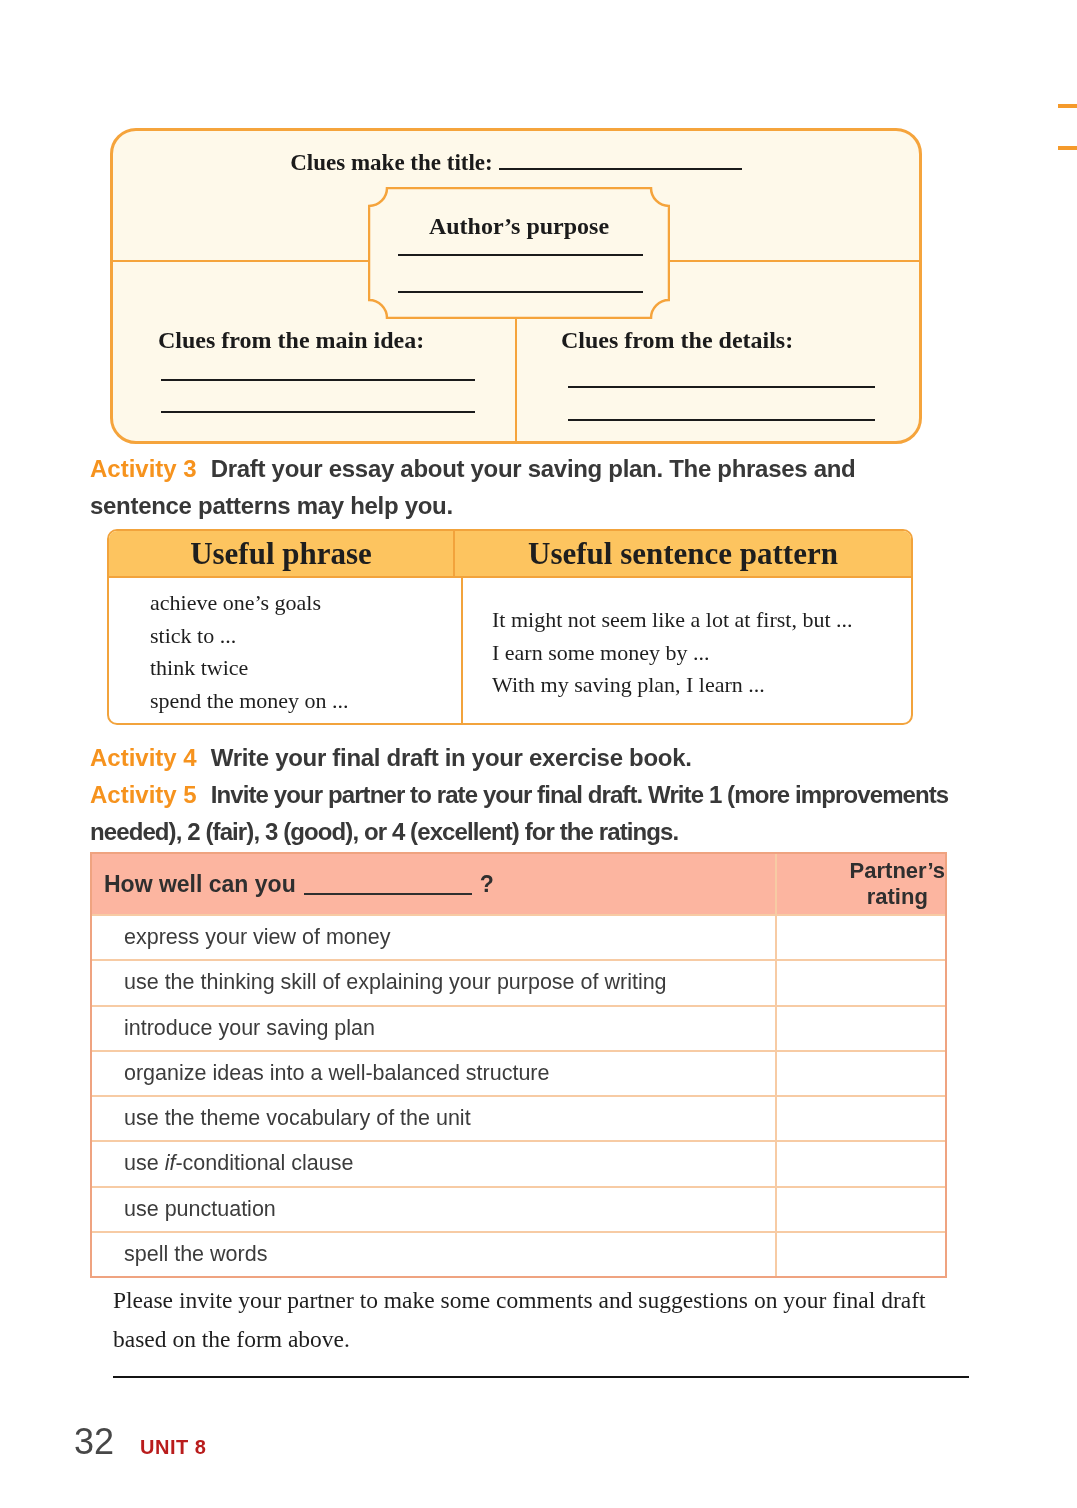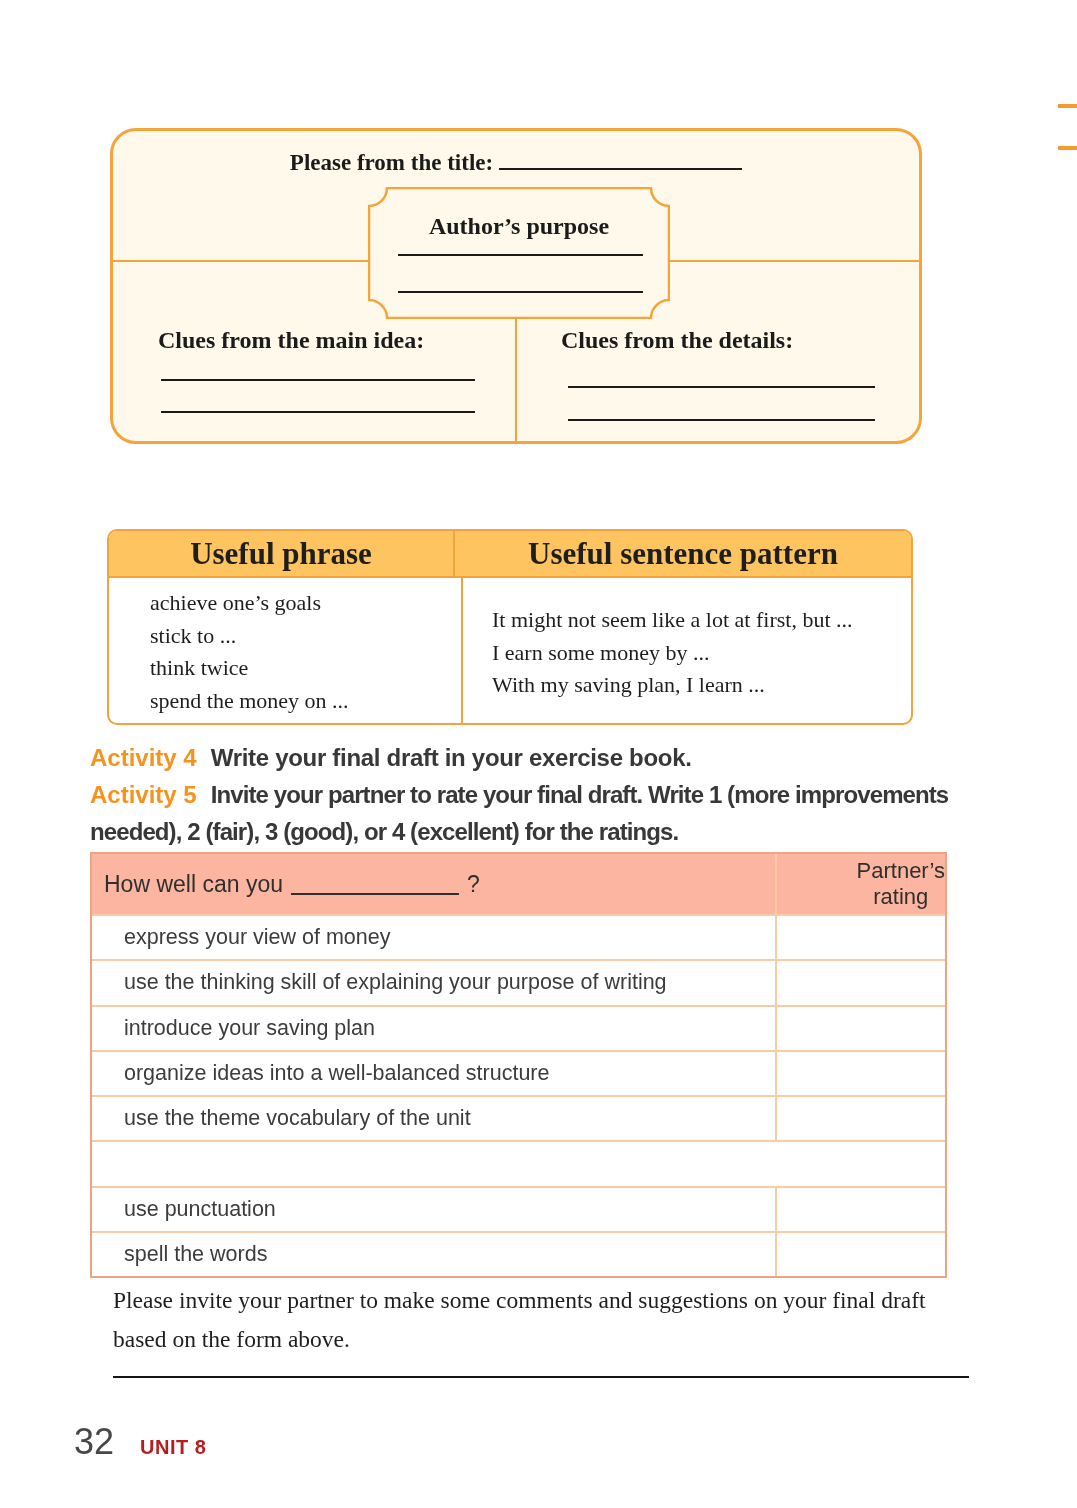--- a/index.html
+++ b/index.html
@@ -57,21 +57,21 @@
   .pt-h-cell.right{flex:1;}
   .pt-body{display:flex;height:147px;padding-left:8px;}
   .pt-cell{box-sizing:border-box;font-size:22px;line-height:32.5px;}
   .pt-cell.left{width:346px;border-right:2px solid #F2A33C;padding:9px 0 0 33px;}
   .pt-cell.right{flex:1;padding:26px 0 0 29px;}
 
   
   .rtable{position:absolute;left:90px;top:852px;width:857px;height:426px;
     border:2px solid #EFA380;box-sizing:border-box;background:#ffffff;
     display:flex;flex-direction:column;}
-  .rt-header{display:flex;height:60px;background:#FCB5A0;color:#2f2f2f;font-weight:normal;}
+  .rt-header{display:flex;height:60px;background:#FCB5A0;color:#2f2f2f;font-weight:bold;}
   .rt-q{width:685px;box-sizing:border-box;border-right:2px solid #F7CBA4;
     display:flex;align-items:center;padding-left:12px;font-size:23px;}
   .q-blank{display:inline-block;width:168px;height:0.9em;border-bottom:2.5px solid #2f2f2f;margin:0 8px;}
   .rt-r{flex:1;text-align:center;font-size:22px;line-height:26px;
     display:flex;align-items:center;justify-content:flex-end;}
   .rt-row{display:flex;flex:1;border-top:2px solid #F7CBA4;font-size:21.5px;color:#3c3c3c;}
   .rt-row-q{width:685px;box-sizing:border-box;border-right:2px solid #F7CBA4;
     display:flex;align-items:center;padding-left:32px;}
   .rt-row-cell{flex:1;}
 
@@ -86,38 +86,42 @@
 </head>
 <body>
 
 <div class="page">
 
   <div class="edge-dash dash1"></div>
   <div class="edge-dash dash2"></div>
 
   <section class="diagram">
     <div class="d-title">
-      <span>Please from the title:</span><span class="inline-blank"></span>
+      <span>Clues make the title:</span><span class="inline-blank"></span>
     </div>
     <div class="h-div"></div>
     <div class="v-div"></div>
     <svg class="plaque" viewBox="0 0 302 132">
       <path d="M19,1 H283 A18,18 0 0 0 301,19 V113 A18,18 0 0 0 283,131 H19 A18,18 0 0 0 1,113 V19 A18,18 0 0 0 19,1 Z" fill="#FEF9EA" stroke="#F5A43C" stroke-width="2.5"></path>
     </svg>
     <div class="plaque-label">Author’s purpose</div>
     <div class="blank-line p-line1"></div>
     <div class="blank-line p-line2"></div>
     <div class="quad-label mi-label">Clues from the main idea:</div>
     <div class="blank-line mi-line1"></div>
     <div class="blank-line mi-line2"></div>
     <div class="quad-label dt-label">Clues from the details:</div>
     <div class="blank-line dt-line1"></div>
     <div class="blank-line dt-line2"></div>
   </section>
 
+  <p class="activity a3">
+    <span class="act-label">Activity 3</span><span class="act-text">Draft your essay about your saving plan. The phrases and</span><br>
+    <span class="act-text">sentence patterns may help you.</span>
+  </p>
 
   <div class="ptable">
     <div class="pt-header">
       <div class="pt-h-cell left">Useful phrase</div>
       <div class="pt-h-cell right">Useful sentence pattern</div>
     </div>
     <div class="pt-body">
       <div class="pt-cell left">
         <div>achieve one’s goals</div>
         <div>stick to ...</div>
@@ -177,20 +181,23 @@
         </div>
       <div class="rt-row-cell"></div>
     </div>
     <div class="rt-row">
       <div class="rt-row-q">
           <span>use the theme vocabulary of the unit</span>
         </div>
       <div class="rt-row-cell"></div>
     </div>
     <div class="rt-row">
+      <div class="rt-row-q">
+          <span><span>use </span><i>if</i><span>-conditional clause</span></span>
+        </div>
       <div class="rt-row-cell"></div>
     </div>
     <div class="rt-row">
       <div class="rt-row-q">
           <span>use punctuation</span>
         </div>
       <div class="rt-row-cell"></div>
     </div>
     <div class="rt-row">
       <div class="rt-row-q">

